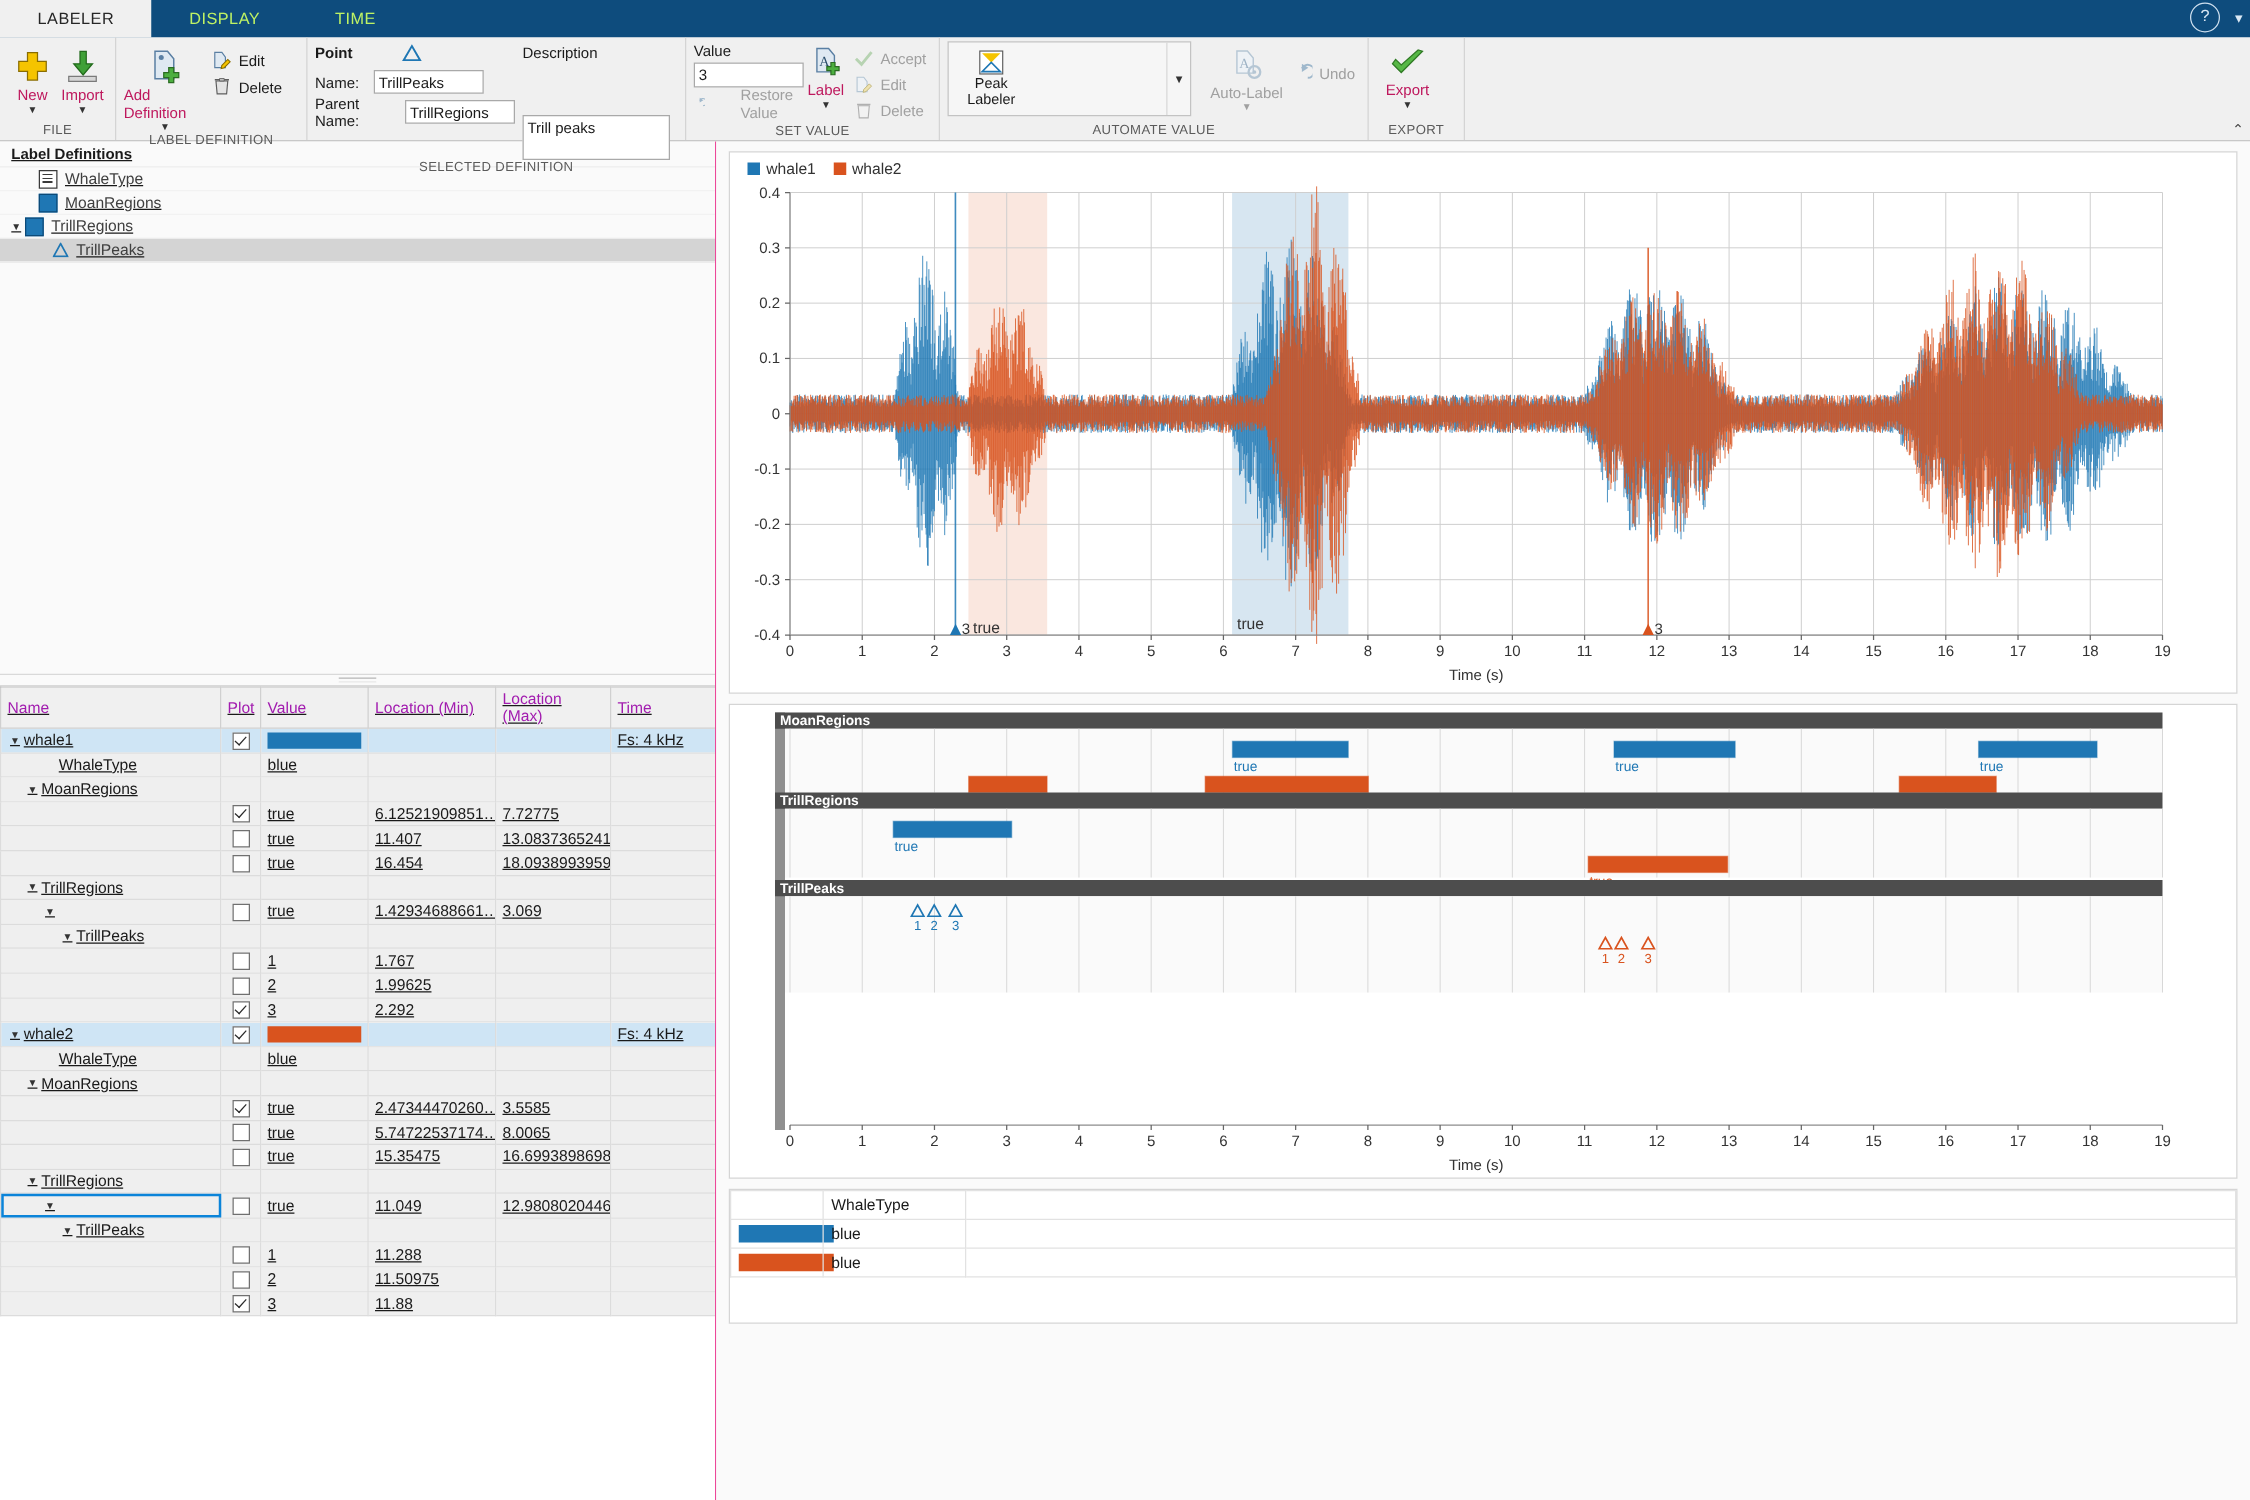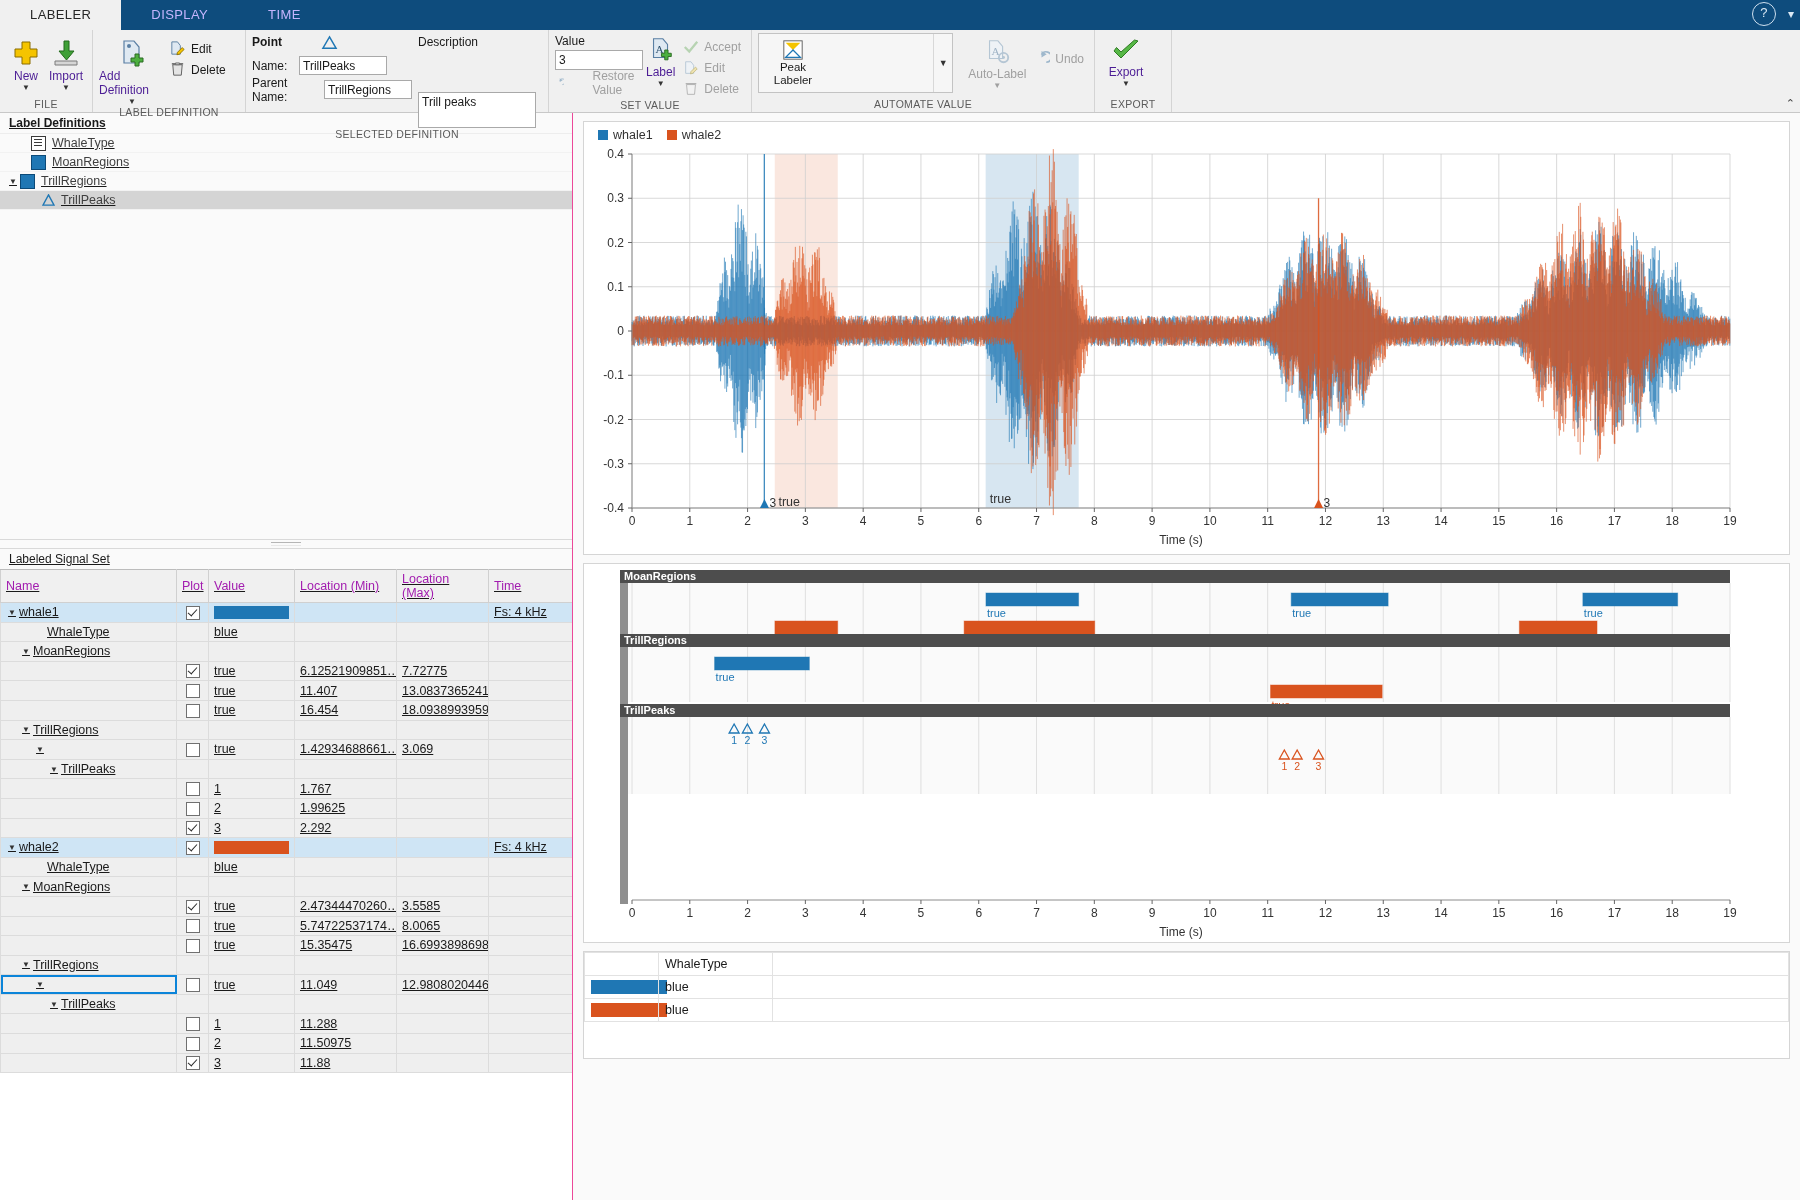--- a/index.html
+++ b/index.html
@@ -6,37 +6,37 @@
   body{
     width:1800px;height:1200px;overflow:hidden;
     font-family:"Liberation Sans",sans-serif;
     font-size:12px;color:#1a1a1a;background:#ffffff;
     -webkit-font-smoothing:antialiased;
   }
   .app{position:relative;width:1800px;height:1200px;}
 
   
   .tabstrip{height:30px;background:#0e4c7d;display:flex;align-items:flex-end;position:relative;}
-  .tab{height:30px;line-height:30px;padding:0 30px;color:#c4b5fd;font-size:13px;letter-spacing:.4px;}
+  .tab{height:30px;line-height:30px;padding:0 30px;color:#bef264;font-size:13px;letter-spacing:.4px;}
   .tab.active{background:#f0f0f0;color:#262626;}
   .help-area{position:absolute;right:6px;top:2px;display:flex;align-items:center;gap:12px;}
   .help-circle{width:22px;height:22px;border-radius:50%;border:1.6px solid #cfe0ef;color:#dbe9f5;
     font-size:13px;text-align:center;line-height:20px;}
   .caret-wh{color:#dbe9f5;font-size:12px;}
 
   
   .ribbon{height:82px;background:#f0f0f0;border-bottom:1px solid #c8c8c8;display:flex;position:relative;}
   .rgroup{display:flex;flex-direction:column;justify-content:flex-start;position:relative;
     border-right:1px solid #d4d4d4;padding:0 6px;}
   .rgroup:last-child{border-right:none;}
   .rgroup-body{flex:1;display:flex;align-items:flex-start;padding-top:4px;}
   .rgroup-title{height:14px;line-height:12px;text-align:center;font-size:10.5px;color:#5a5a5a;
     letter-spacing:.3px;}
   .bigbtn{width:50px;display:flex;flex-direction:column;align-items:center;padding-top:4px;cursor:default;}
-  .bigbtn .lbl{font-size:12px;color:#4c1d95;margin-top:1px;}
+  .bigbtn .lbl{font-size:12px;color:#be185d;margin-top:1px;}
   .bigbtn .dncar{font-size:8px;color:#333;line-height:8px;margin-top:1px;}
   .smbtn{display:flex;align-items:center;gap:5px;height:21px;padding:0 4px;font-size:12px;}
   .smbtn.dis{color:#a0a0a0;}
   .stack{display:flex;flex-direction:column;justify-content:flex-start;padding-top:4px;}
   .fieldrow{display:flex;align-items:center;height:21px;margin-bottom:3px;}
   .flabel{font-size:12px;color:#1a1a1a;margin-right:5px;}
   .tinput{height:19px;border:1px solid #a9a9a9;background:#fff;font-size:12px;
     font-family:"Liberation Sans",sans-serif;padding:0 3px;color:#1a1a1a;box-sizing:border-box;}
   .tarea{border:1px solid #a9a9a9;background:#fff;font-size:12px;padding:2px 3px;
     font-family:"Liberation Sans",sans-serif;color:#1a1a1a;box-sizing:border-box;resize:none;}
@@ -334,21 +334,20 @@
               <path d="M7 1 L13 12 H1 Z" fill="none" stroke="#1f77b4" stroke-width="1.5"></path>
             </svg>
             <span>TrillPeaks</span>
           </div>
         </div>
 
       <div class="splitter">
           <div class="grip"></div>
         </div>
 
-      <div class="panelhdr" style="font-weight:normal;">Labeled Signal Set</div>
       <div class="lss">
         <table class="lsstable">
           <colgroup>
             <col style="width:176px">
               <col style="width:32px">
               <col style="width:86px">
             <col style="width:102px">
               <col style="width:92px">
               <col style="width:84px">
           </colgroup>

